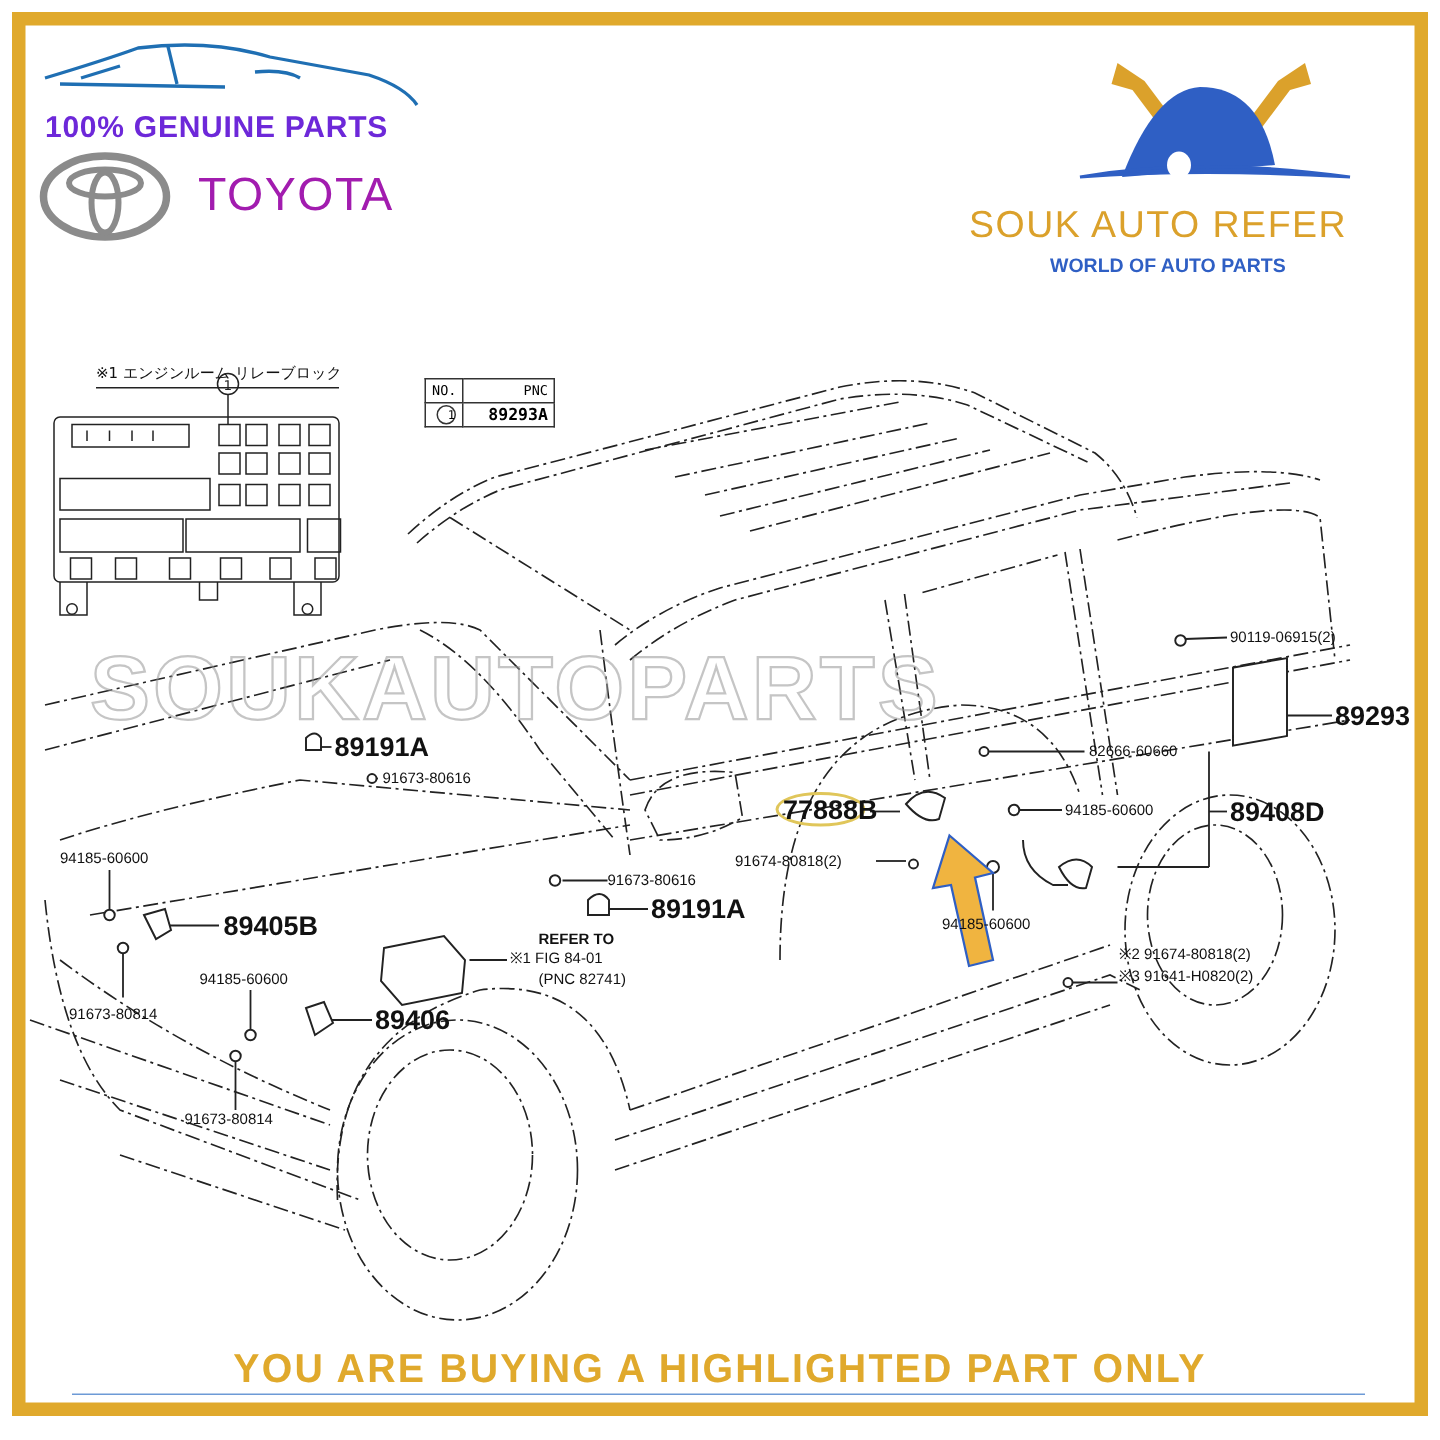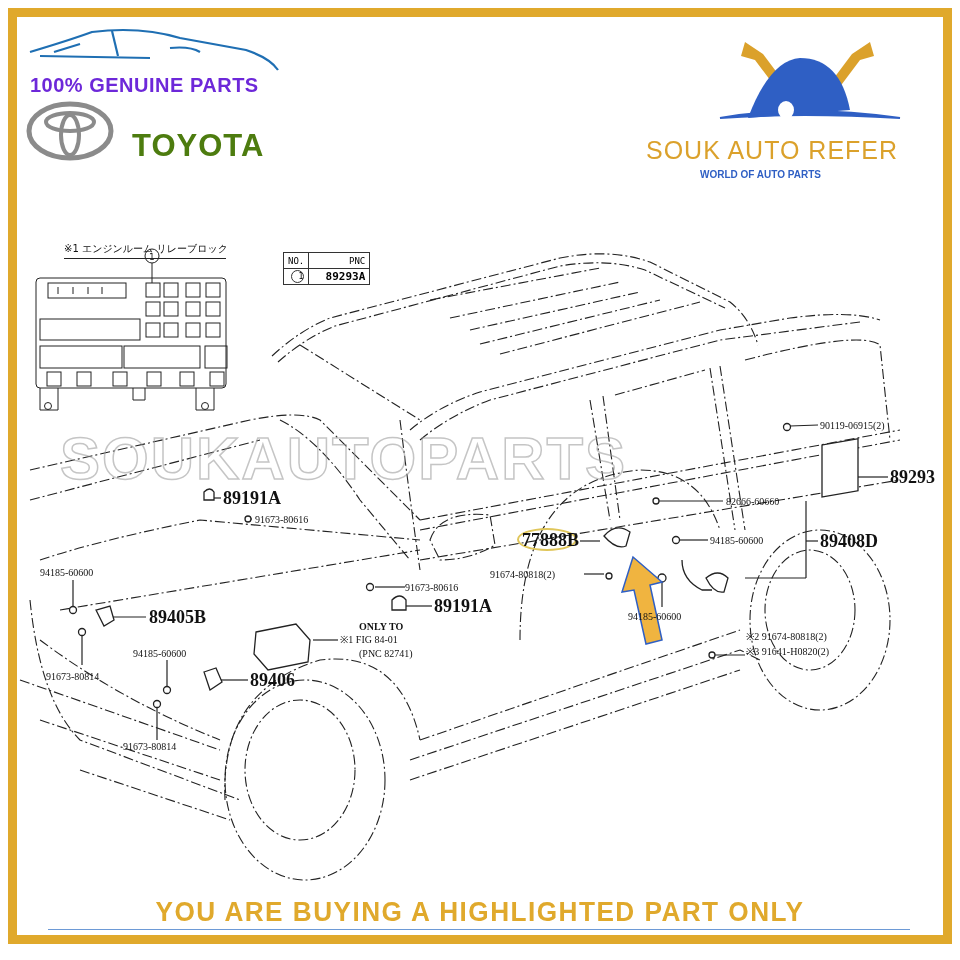--- a/index.html
+++ b/index.html
@@ -1,27 +1,27 @@
 <!DOCTYPE html>
 <html><head>
 <meta charset="utf-8">
 <style>
   html, body { margin: 0; padding: 0; background: #ffffff; }
   body { width: 960px; height: 960px; position: relative; overflow: hidden; font-family: "Liberation Sans", sans-serif; }
   .frame { position: absolute; left: 8px; top: 8px; width: 944px; height: 936px; box-sizing: border-box; border: 9px solid #e0a92c; background: #fff; }
   .abs { position: absolute; }
   .genuine { left: 30px; top: 74px; font-size: 20px; font-weight: bold; color: #6d28d9; letter-spacing: 0.5px; white-space: nowrap; }
-  .toyota-word { left: 132px; top: 112px; font-size: 31px; font-weight: bold; color: #4d7c0f; letter-spacing: 1px; margin-top: 16px; }
+  .toyota-word { left: 132px; top: 112px; font-size: 31px; font-weight: normal; color: #a21caf; letter-spacing: 1px; }
   .souk-title { left: 646px; top: 136px; font-size: 25px; color: #dba12b; letter-spacing: 1px; white-space: nowrap; }
-  .souk-sub { left: 700px; top: 169px; font-size: 10px; font-weight: bold; color: #2f5fc4; white-space: nowrap; }
+  .souk-sub { left: 700px; top: 169px; font-size: 13px; font-weight: bold; color: #2f5fc4; white-space: nowrap; }
   .relay-caption { left: 64px; top: 222px; font-size: 10px; font-family: "DejaVu Sans", sans-serif; color: #111; border-bottom: 1px solid #222; padding-bottom: 2px; width: 162px; white-space: nowrap; margin-top: 20px; }
   .pnc-table { left: 283px; top: 252px; border-collapse: collapse; font-family: "DejaVu Sans Mono", monospace; font-size: 9px; }
   .pnc-table td { border: 1px solid #333; padding: 1px 4px; text-align: right; height: 13px; }
   .pnc-table .val { font-size: 11px; font-weight: bold; }
-  .lbl { position: absolute; font-family: Liberation Serif, serif; font-size: 10px; color: #111; white-space: nowrap; line-height: 11px; }
+  .lbl { position: absolute; font-family: Liberation Sans, sans-serif; font-size: 10px; color: #111; white-space: nowrap; line-height: 11px; }
   .lbl.big { font-size: 18px; font-weight: bold; line-height: 13px; }
   .watermark { position: absolute; left: 60px; top: 424px; font-size: 60px; font-weight: bold; color: transparent; -webkit-text-stroke: 1.5px rgba(150,150,150,0.55); letter-spacing: 2px; white-space: nowrap; }
   .highlight-oval { position: absolute; left: 517px; top: 528px; width: 60px; height: 23px; border: 2px solid #e0c65a; border-radius: 50%; box-sizing: border-box; }
   .bottom-banner { position: absolute; left: 0; width: 960px; top: 897px; text-align: center; font-size: 27px; font-weight: bold; color: #e0a92c; letter-spacing: 1.5px; white-space: nowrap; transform: scaleX(0.97); }
   .bottom-rule { position: absolute; left: 48px; top: 929px; width: 862px; height: 1px; background: #6d9ad6; }
   svg { position: absolute; left: 0; top: 0; }
 </style>
 </head>
 <body>
 
@@ -223,21 +223,21 @@
 <span class="lbl" style="left:726px;top:496px">82666-60660</span>
 <span class="lbl" style="left:710px;top:535px">94185-60600</span>
 <span class="lbl big" style="left:820px;top:535px">89408D</span>
 <span class="lbl big" style="left:223px;top:492px">89191A</span>
 <span class="lbl" style="left:255px;top:514px">91673-80616</span>
 <span class="lbl big" style="left:522px;top:534px">77888B</span>
 <span class="lbl" style="left:490px;top:569px">91674-80818(2)</span>
 <span class="lbl" style="left:628px;top:611px">94185-60600</span>
 <span class="lbl" style="left:405px;top:582px">91673-80616</span>
 <span class="lbl big" style="left:434px;top:600px">89191A</span>
-<span class="lbl" style="left:359px;top:621px;font-weight:bold">ONLY TO</span>
+<span class="lbl" style="left:359px;top:621px;font-weight:bold">REFER TO</span>
 <span class="lbl" style="left:340px;top:634px">※1 FIG 84-01</span>
 <span class="lbl" style="left:359px;top:648px">(PNC 82741)</span>
 <span class="lbl" style="left:40px;top:567px">94185-60600</span>
 <span class="lbl big" style="left:149px;top:611px">89405B</span>
 <span class="lbl" style="left:133px;top:648px">94185-60600</span>
 <span class="lbl" style="left:46px;top:671px">91673-80814</span>
 <span class="lbl big" style="left:250px;top:674px">89406</span>
 <span class="lbl" style="left:123px;top:741px">91673-80814</span>
 <span class="lbl" style="left:746px;top:631px">※2 91674-80818(2)</span>
 <span class="lbl" style="left:746px;top:646px">※3 91641-H0820(2)</span>

